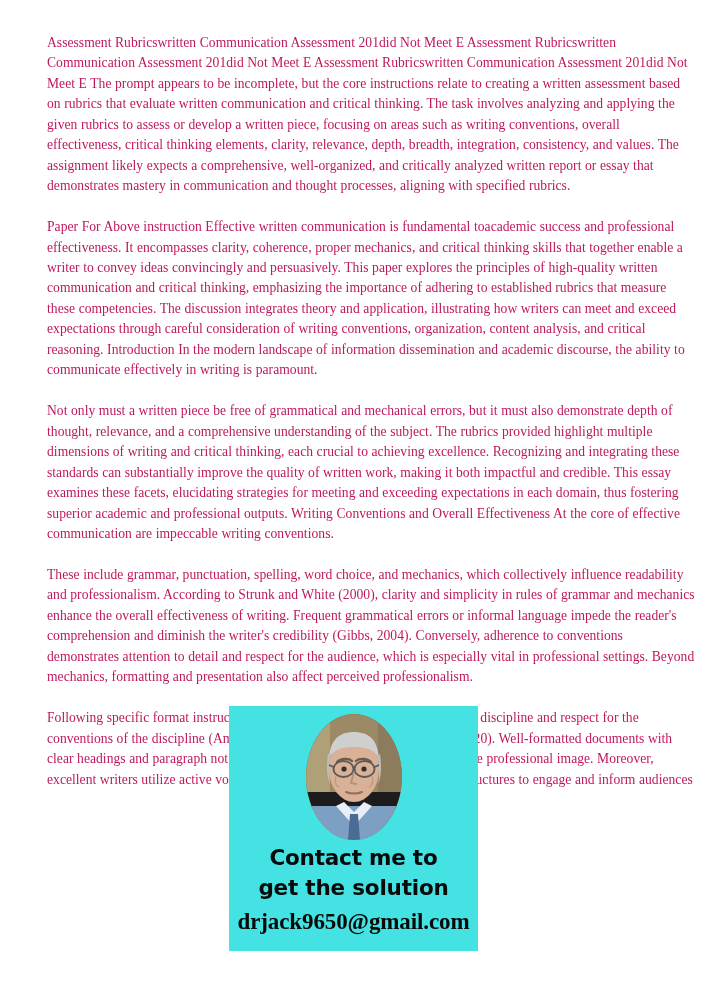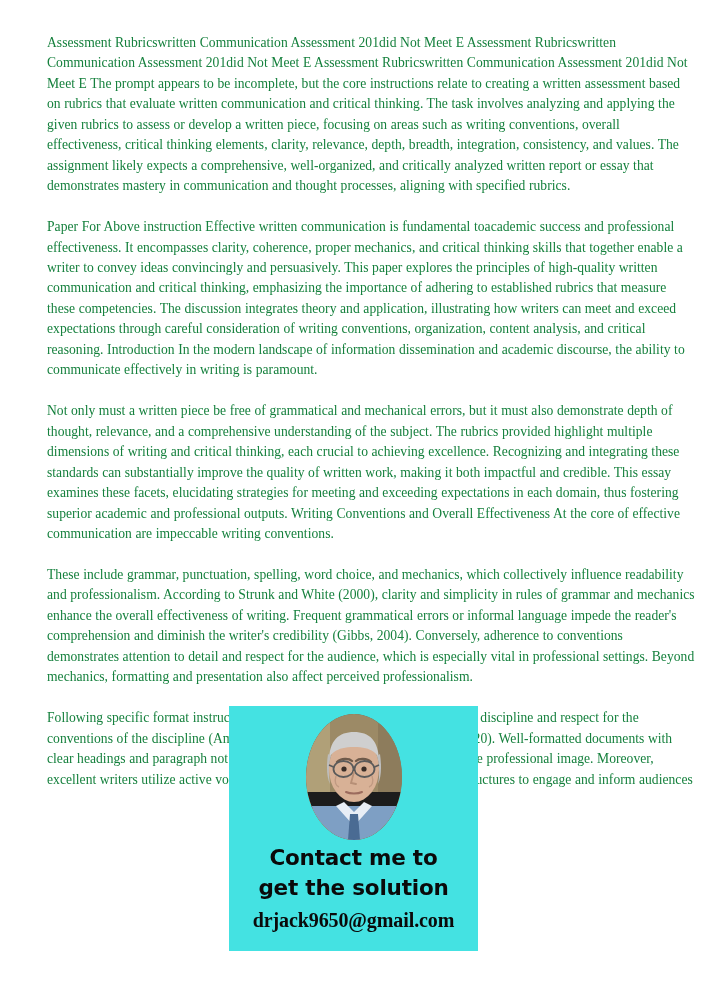--- a/index.html
+++ b/index.html
@@ -31,21 +31,21 @@
     position: absolute;
     left: 47px;
     top: 33px;
     width: 648px;
   }
 
   .para {
     margin: 0 0 20.5px 0;
     font-size: 13.6px;
     line-height: 20.45px;
-    color: #15803d;
+    color: #be185d;
     text-align: left;
     letter-spacing: 0.002em;
     word-spacing: 0.01em;
   }
   .para:last-child { margin-bottom: 0; }
 
   
   .contact-card {
     position: absolute;
     left: 229px;
@@ -83,21 +83,21 @@
   .card-line-1 { top: 139px; font-size: 21.5px; }
   .card-line-2 { top: 169px; font-size: 21.5px; }
   .card-email {
     position: absolute;
     left: 0;
     top: 203px;
     width: 100%;
     text-align: center;
     font-family: "Liberation Serif", "DejaVu Serif", serif;
     font-weight: 700;
-    font-size: 20px;
+    font-size: 23px;
     color: #080808;
     letter-spacing: -0.1px;
   }
 </style>
 </head>
 <body>
 
 <div id="page">
 
   <div class="doc-body">

